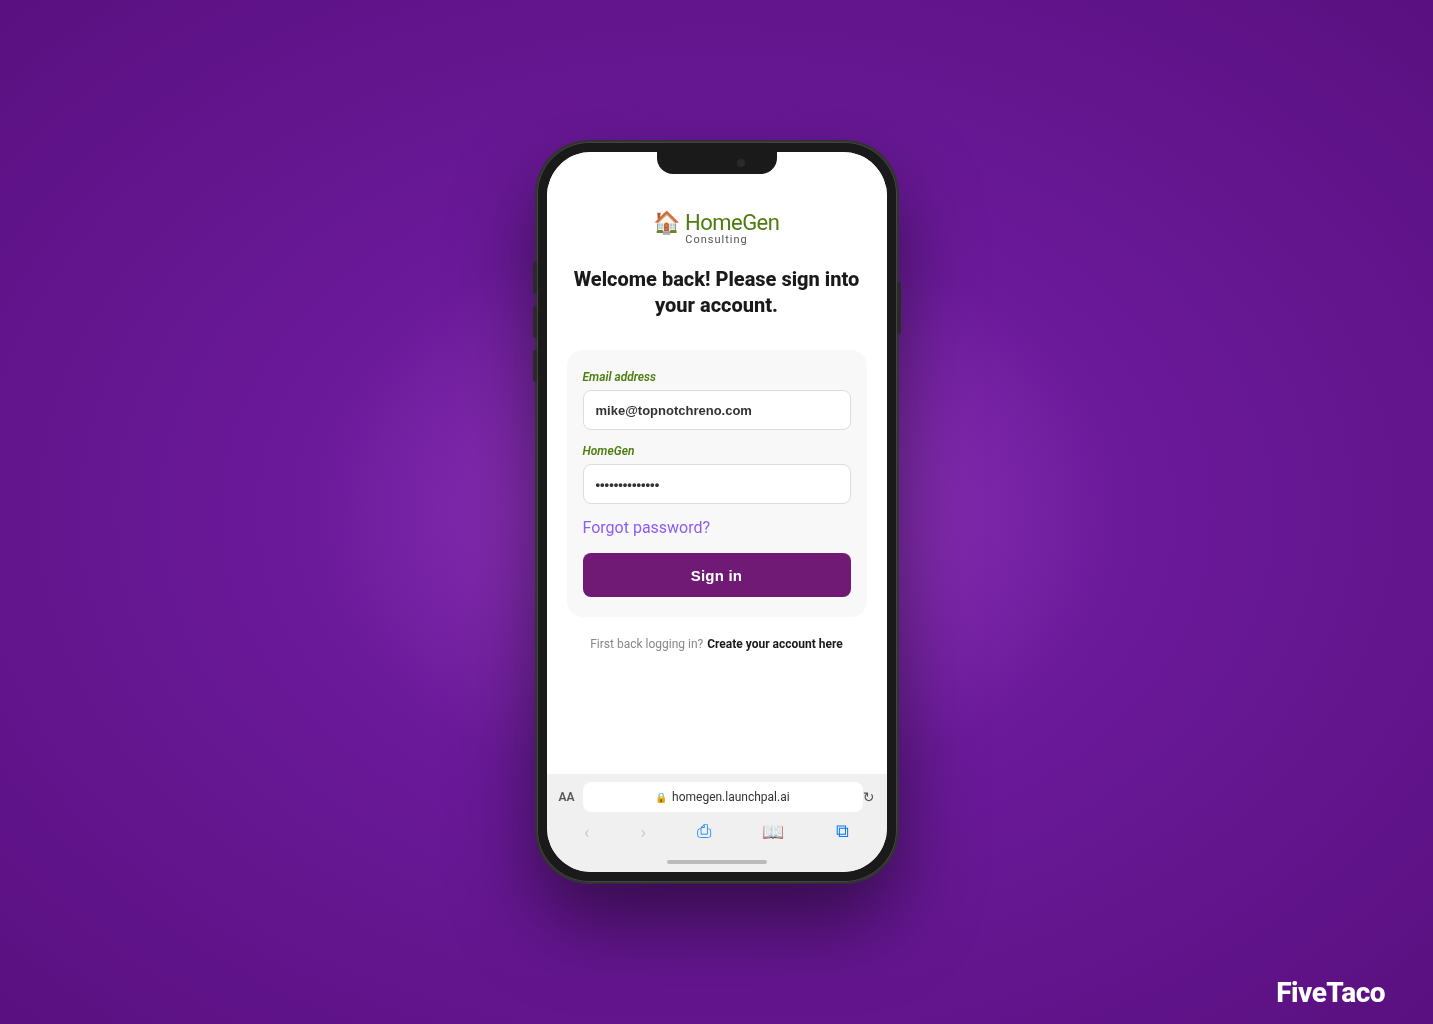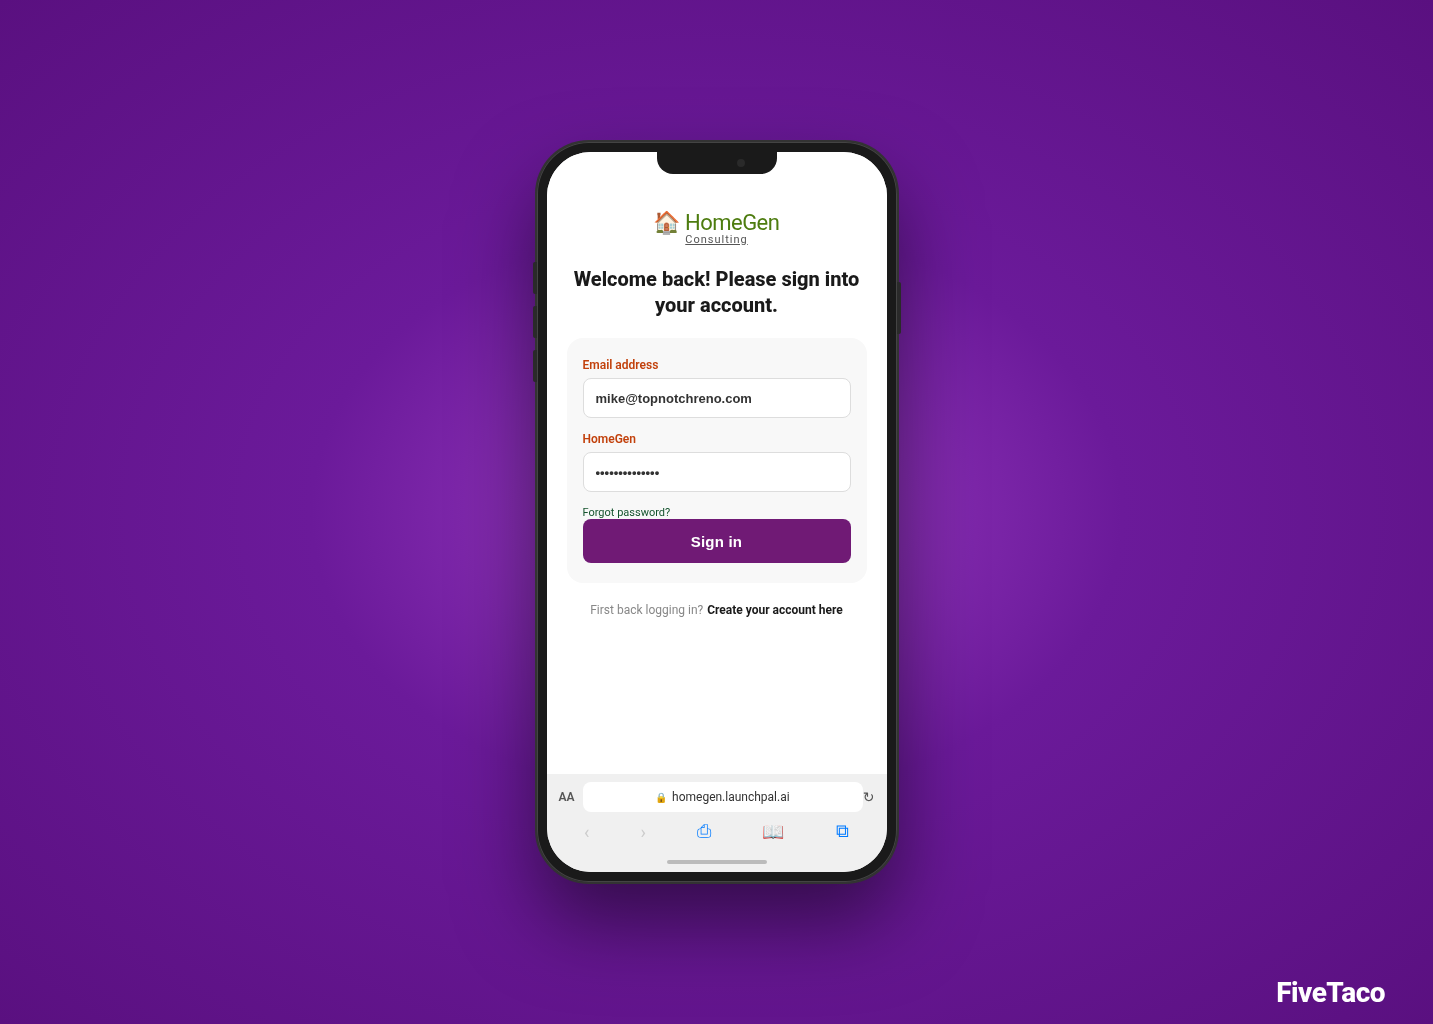--- a/index.html
+++ b/index.html
@@ -145,68 +145,68 @@
       color: #4d7c0f;
       letter-spacing: -0.5px;
     }
 
     .logo-sub {
       font-size: 11px;
       color: #555;
       letter-spacing: 1px;
       text-transform: none;
       margin-top: -2px;
-      text-decoration: underline;
     }
 
     
     .welcome-text {
       font-size: 20px;
       font-weight: 800;
       color: #1a1a1a;
       text-align: center;
       line-height: 1.3;
-      margin-bottom: 20px;
+      margin-bottom: 32px;
     }
 
     
     .form-card {
       width: 100%;
       background: #f8f8f8;
       border-radius: 16px;
       padding: 20px 16px;
       margin-bottom: 16px;
     }
 
     .field-label {
       font-size: 12px;
       font-weight: 600;
-      color: #c2410c;
+      color: #4d7c0f;
       margin-bottom: 6px;
       display: block;
+      font-style: italic;
     }
 
     .field-input {
       width: 100%;
       height: 40px;
       border: 1.5px solid #ddd;
       border-radius: 8px;
       padding: 0 12px;
       font-size: 13px;
       color: #333;
       background: white;
       outline: none;
       margin-bottom: 14px;
       font-weight: bold;
     }
 
     .forgot-password {
-      font-size: 11px;
-      color: #14532d;
-      margin-bottom: 0;
+      font-size: 16px;
+      color: #8b5cf6;
+      margin-bottom: 16px;
       display: block;
       cursor: pointer;
     }
 
     .sign-in-btn {
       width: 100%;
       height: 44px;
       background: #701a75;
       color: white;
       border: none;

